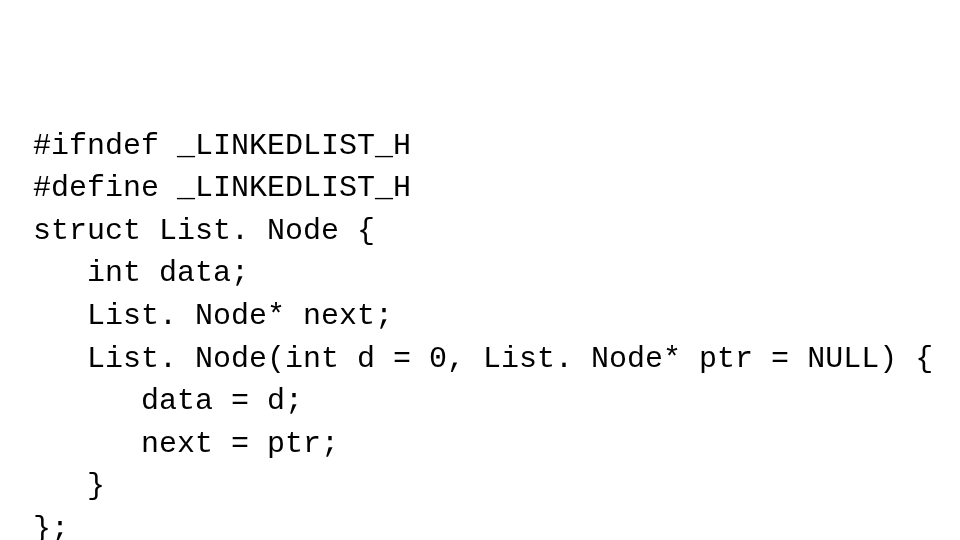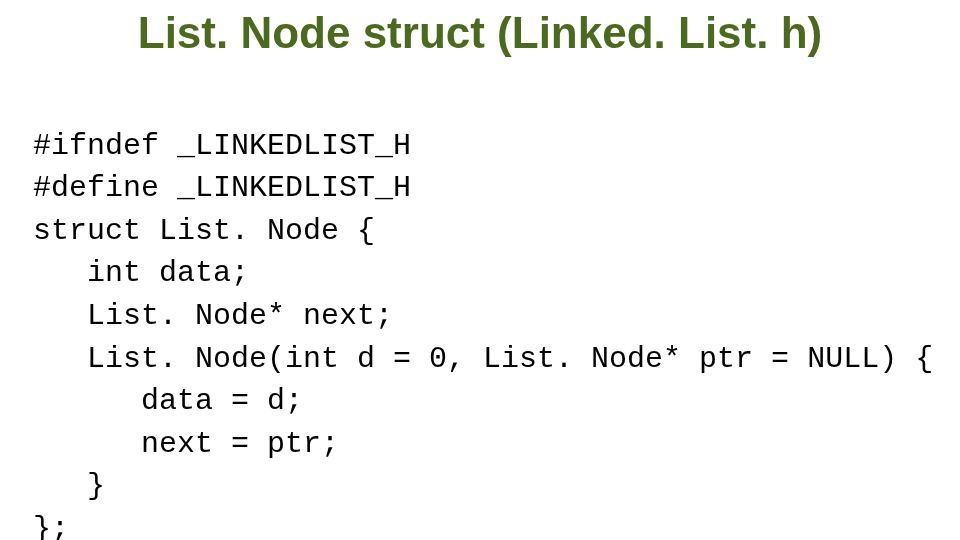--- a/index.html
+++ b/index.html
@@ -37,21 +37,20 @@
     font-size: 30px;
     line-height: 1.42;
     color: #000000;
     white-space: pre;
   }
 </style>
 </head>
 <body>
 
 <div class="slide">
-  <div class="title">List. Node struct (Linked. List. h)</div>
   <div class="code">
 <span>#ifndef _LINKEDLIST_H</span>
 <span>#define _LINKEDLIST_H</span>
 <span>struct List. Node {</span>
 <span>   int data;</span>
 <span>   List. Node* next;</span>
 <span>   List. Node(int d = 0, List. Node* ptr = NULL) {</span>
 <span>      data = d;</span>
 <span>      next = ptr;</span>
 <span>   }</span>

